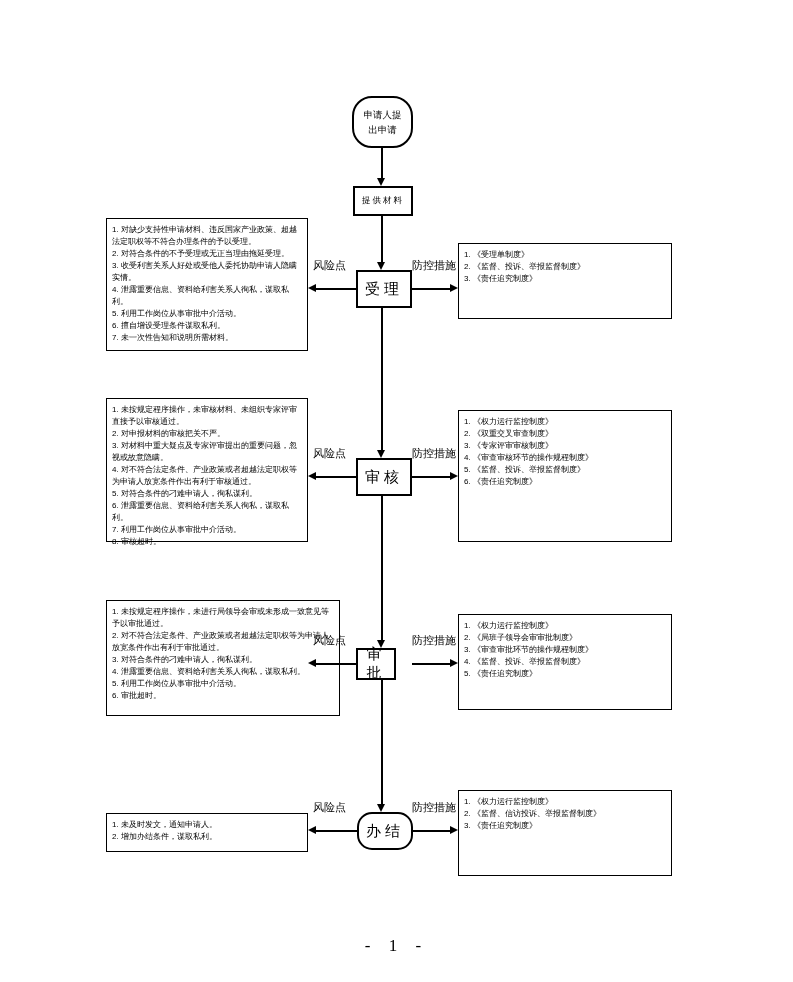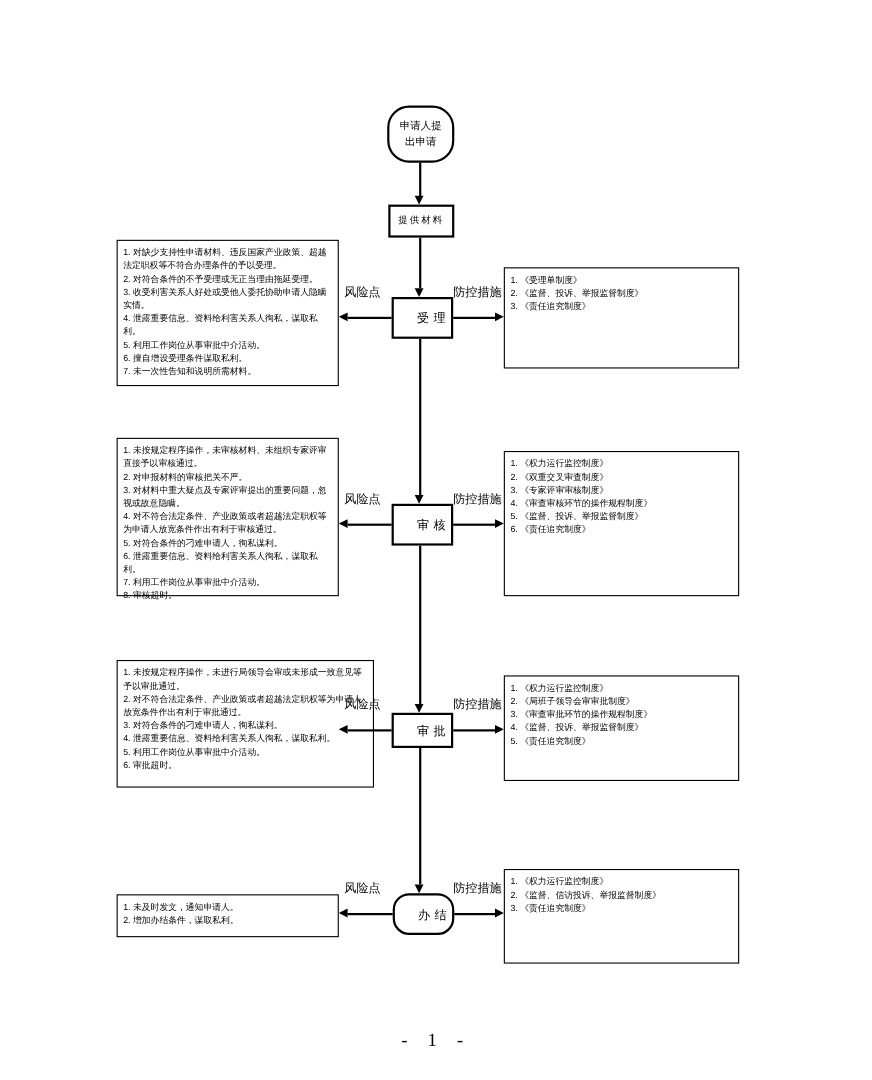--- a/index.html
+++ b/index.html
@@ -15,21 +15,21 @@
     letter-spacing:1px;
   }
   
   .node{
     position:absolute;background:#fff;border:2px solid #000;
     display:flex;align-items:center;justify-content:center;
     text-align:center;box-sizing:border-box;
   }
   .node.start{border-radius:20px;font-size:9.5px;line-height:1.6;padding:0 9px;justify-content:flex-end;}
   .node.small{font-size:8.5px;letter-spacing:2px;}
-  .node.step{font-size:11px;letter-spacing:4px;padding-left:20px;}
+  .node.step{font-size:15px;letter-spacing:4px;padding-left:0;}
   .node.stadium{border-radius:15px;}
   
   .sidebox{
     position:absolute;background:#fff;border:1.5px solid #000;
     box-sizing:border-box;padding:5px 4px 4px 5px;
     font-size:8px;line-height:1.5;text-align:left;
   }
   .sidebox .li{margin:0;}
   
   .vline{position:absolute;width:1.5px;background:#000;}
@@ -74,21 +74,21 @@
       <div class="li">2. 对符合条件的不予受理或无正当理由拖延受理。</div>
       <div class="li">3. 收受利害关系人好处或受他人委托协助申请人隐瞒实情。</div>
       <div class="li">4. 泄露重要信息、资料给利害关系人徇私，谋取私利。</div>
       <div class="li">5. 利用工作岗位从事审批中介活动。</div>
       <div class="li">6. 擅自增设受理条件谋取私利。</div>
       <div class="li">7. 未一次性告知和说明所需材料。</div>
     </div>
   <div class="node step" style="left:356px;top:270px;width:56px;height:38px;">
     <span>受理</span>
   </div>
-  <div class="sidebox" style="left:458px;top:243px;width:214px;height:92px;">
+  <div class="sidebox" style="left:458px;top:243px;width:214px;height:76px;">
       <div class="li">1. 《受理单制度》</div>
       <div class="li">2. 《监督、投诉、举报监督制度》</div>
       <div class="li">3. 《责任追究制度》</div>
     </div>
 
   <div class="conn-label" style="left:313px;top:258px;">风险点</div>
   <div class="conn-label" style="left:412px;top:258px;">防控措施</div>
 
   <div class="hline" style="left:316px;top:288px;width:40px;"></div>
   <div class="ah-left" style="left:308px;top:284px;"></div>
@@ -132,21 +132,21 @@
   <div class="ah-down" style="left:377px;top:640px;"></div>
 
   <div class="sidebox" style="left:106px;top:600px;width:234px;height:116px;">
       <div class="li">1. 未按规定程序操作，未进行局领导会审或未形成一致意见等予以审批通过。</div>
       <div class="li">2. 对不符合法定条件、产业政策或者超越法定职权等为申请人放宽条件作出有利于审批通过。</div>
       <div class="li">3. 对符合条件的刁难申请人，徇私谋利。</div>
       <div class="li">4. 泄露重要信息、资料给利害关系人徇私，谋取私利。</div>
       <div class="li">5. 利用工作岗位从事审批中介活动。</div>
       <div class="li">6. 审批超时。</div>
     </div>
-  <div class="node step" style="left:356px;top:648px;width:56px;height:32px;">
+  <div class="node step" style="left:356px;top:648px;width:40px;height:32px;">
     <span>审批</span>
   </div>
   <div class="sidebox" style="left:458px;top:614px;width:214px;height:96px;">
       <div class="li">1. 《权力运行监控制度》</div>
       <div class="li">2. 《局班子领导会审审批制度》</div>
       <div class="li">3. 《审查审批环节的操作规程制度》</div>
       <div class="li">4. 《监督、投诉、举报监督制度》</div>
       <div class="li">5. 《责任追究制度》</div>
     </div>
 

